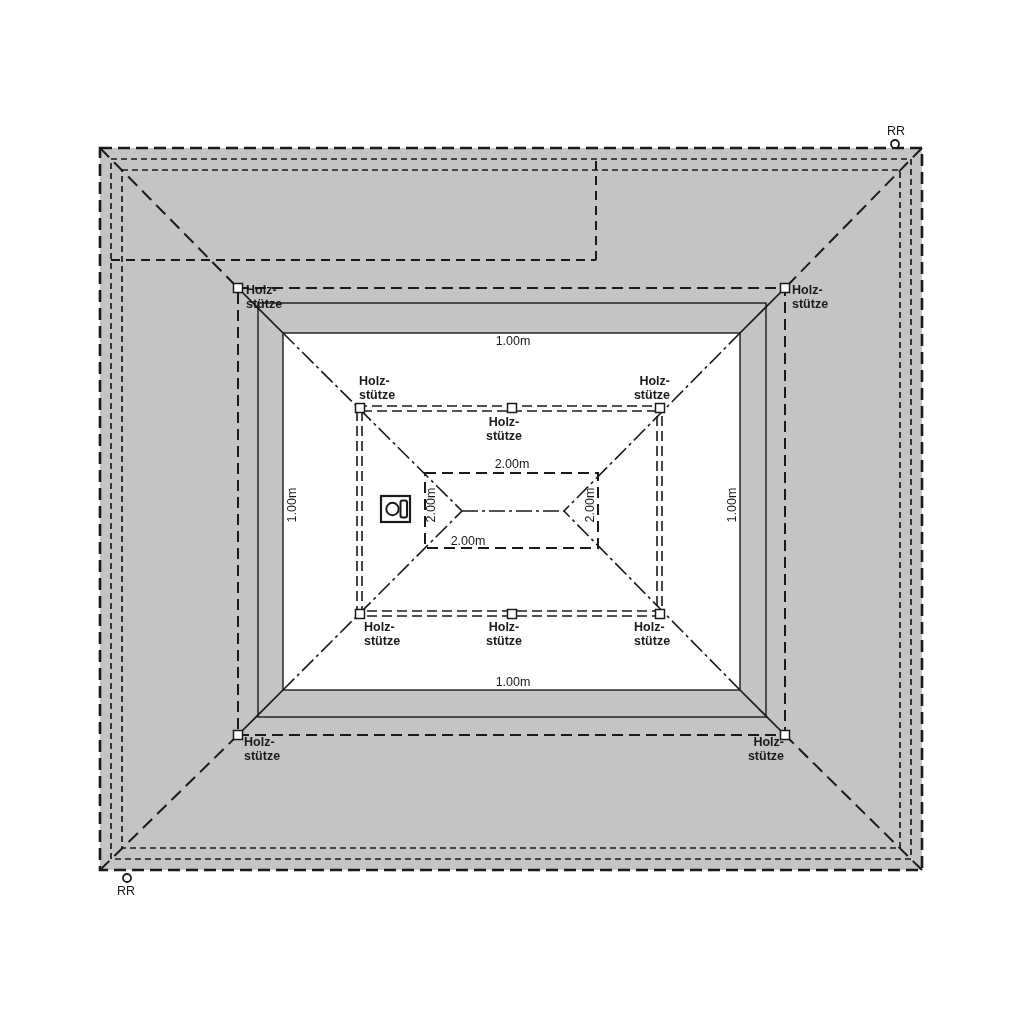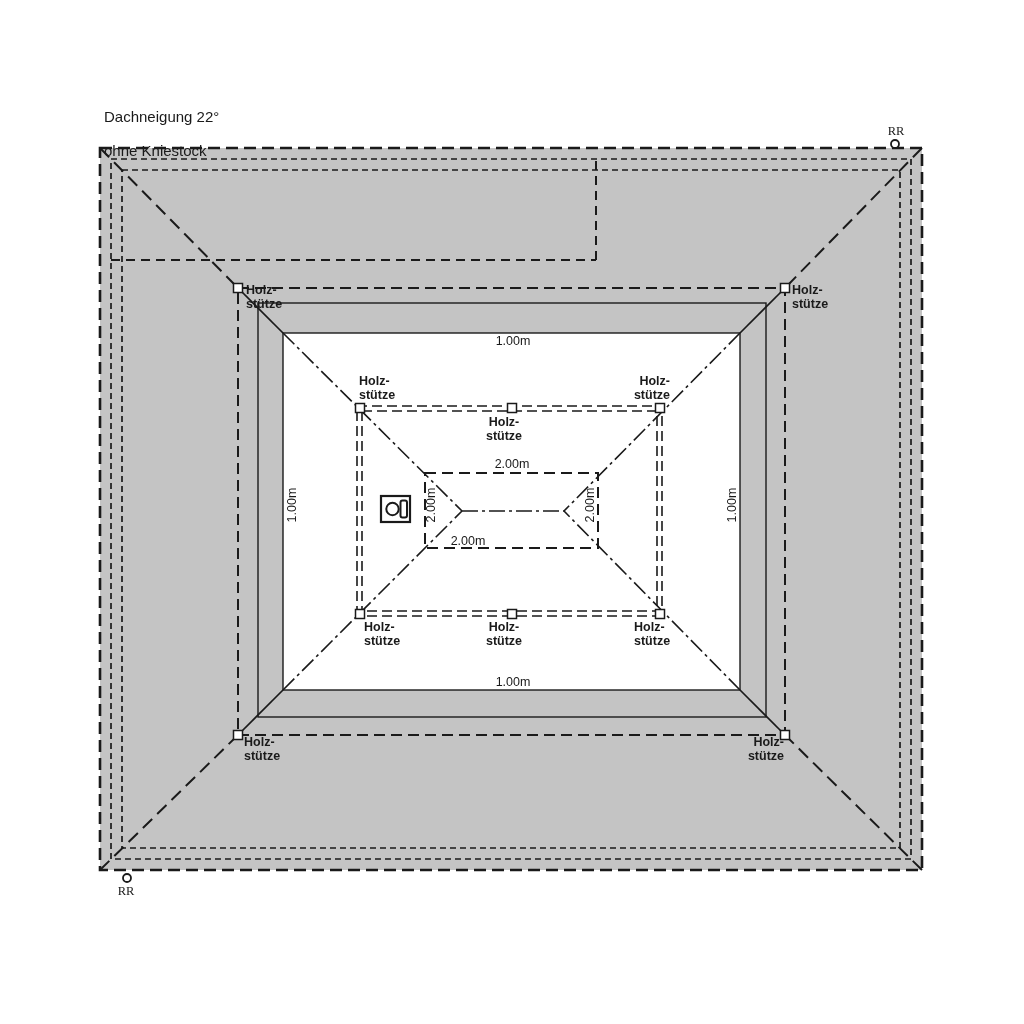--- a/index.html
+++ b/index.html
@@ -9,21 +9,21 @@
     overflow:hidden;
   }
   .canvas svg{position:absolute;left:0;top:0;}
   .lbl{position:absolute;white-space:pre-line;line-height:13.5px;font-size:12.5px;font-weight:bold;}
   .title{position:absolute;left:104px;top:108px;font-size:15px;line-height:17px;white-space:pre-line;}
   .support-label{width:60px;}
   .ta-r{text-align:right;}
   .ta-c{text-align:center;}
   .dim{position:absolute;font-size:12.5px;transform:translate(-50%,-50%);white-space:nowrap;}
   .dim.vert{transform:translate(-50%,-50%) rotate(-90deg);}
-  .rr{position:absolute;font-size:12.5px;transform:translate(-50%,0);font-family:Liberation Serif, serif;}
+  .rr{position:absolute;font-size:12.5px;transform:translate(-50%,0);}
 </style>
 </head>
 <body>
 
 <div class="canvas">
 
   <svg width="1024" height="1024" viewBox="0 0 1024 1024">
     <g stroke="#1a1a1a" fill="none">
 
       <rect x="100" y="148" width="822" height="722" fill="#c4c4c4" stroke-width="2.6" stroke-dasharray="12 6"></rect>
@@ -77,22 +77,20 @@
         <rect x="381" y="496" width="29" height="26" fill="#ffffff" stroke-width="2.2"></rect>
         <circle cx="392.5" cy="509" r="6.2" stroke-width="2"></circle>
         <rect x="400.5" y="500.5" width="6.5" height="17" rx="2" stroke-width="2"></rect>
       </g>
 
       <circle cx="895" cy="144" r="4" fill="#ffffff" stroke-width="1.8"></circle>
       <circle cx="127" cy="878" r="4" fill="#ffffff" stroke-width="1.8"></circle>
     </g>
   </svg>
 
-  <div class="title"><span>Dachneigung 22°</span><br>
-<span>ohne Kniestock</span></div>
 
   <div class="rr" style="left:896px;top:124px;">RR</div>
   <div class="rr" style="left:126px;top:884px;">RR</div>
 
   <div class="lbl support-label" style="left:246px;top:284px;">Holz-
 stütze</div>
   <div class="lbl support-label" style="left:792px;top:284px;">Holz-
 stütze</div>
   <div class="lbl support-label" style="left:244px;top:736px;">Holz-
 stütze</div>

